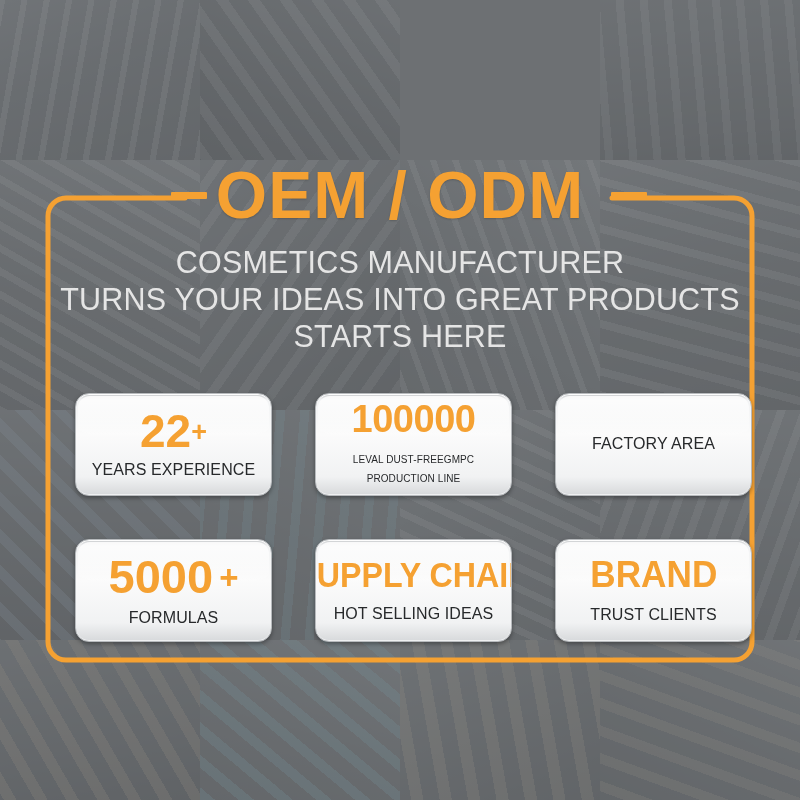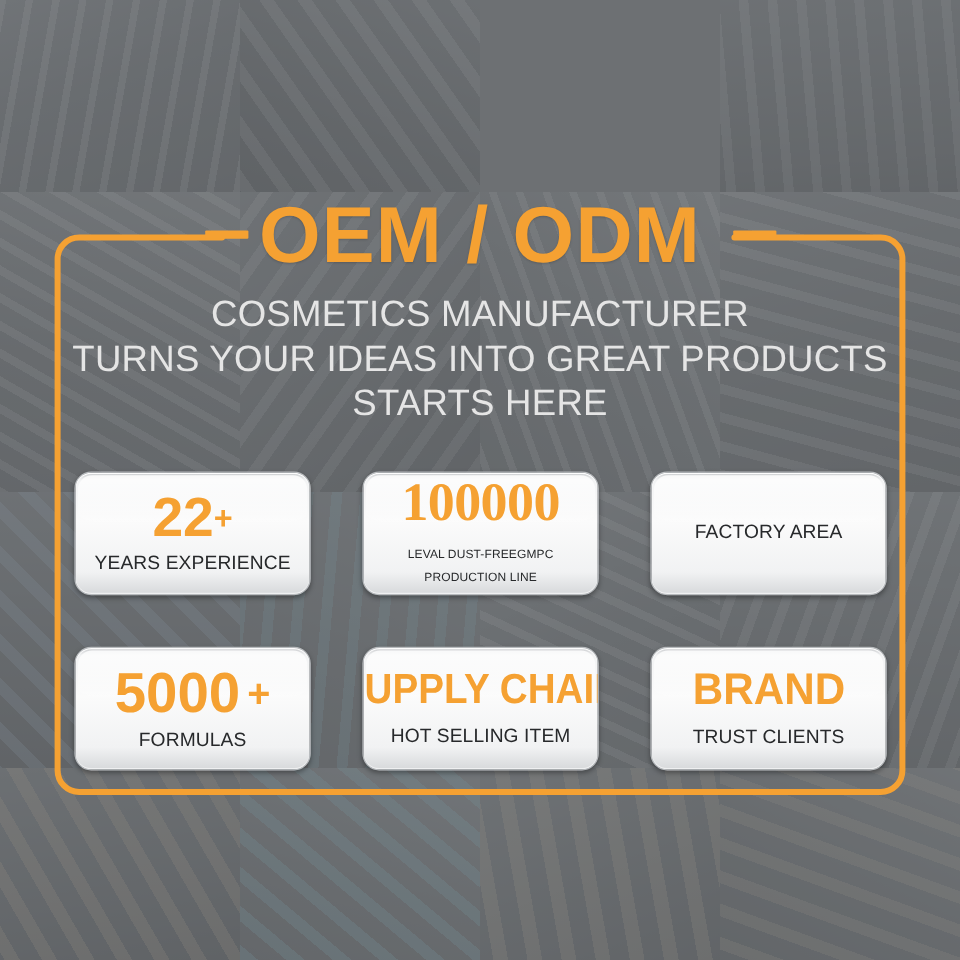--- a/index.html
+++ b/index.html
@@ -129,21 +129,21 @@
     font-size: 30.5px;
     line-height: 37px;
     letter-spacing: .2px;
     font-weight: 400;
   }
   .subtitle span { display: block; }
 
   
   .cards {
     position: absolute;
-    left: 62px;
+    left: 75px;
     top: 393px;
     width: 648px;
     display: grid;
     grid-template-columns: repeat(3, 197px);
     grid-template-rows: 103px 103px;
     column-gap: 28px;
     row-gap: 30px;
     gap: 43px;
   }
   .card {
@@ -187,21 +187,21 @@
     text-align: center;
     white-space: pre-line;
     position: relative;
     z-index: 1;
     letter-spacing: .1px;
   }
 
   
   .v-22       { font-size: 46px; margin-bottom: 6px; }
   .v-22 .plus { font-size: 27px; vertical-align: 6px; }
-  .v-100000   { font-size: 45px; margin-bottom: 12px; letter-spacing: -.5px; font-family: Liberation Serif, serif; }
+  .v-100000   { font-size: 38px; margin-bottom: 12px; letter-spacing: -.5px; }
   .v-2000     { font-size: 45px; margin-bottom: 6px; }
   .v-2000 .plus { font-size: 32px; vertical-align: 3px; }
   .v-5000     { font-size: 47px; margin-bottom: 8px; }
   .v-5000 .plus { font-size: 33px; vertical-align: 4px; margin-left: 6px; }
   .v-supply   { font-size: 35px; margin-bottom: 12px; transform: scaleX(.92); }
   .v-brand    { font-size: 37px; margin-bottom: 12px; transform: scaleX(.95); }
 
   .lbl-small  { font-size: 10px; }
 </style>
 </head>
@@ -265,21 +265,21 @@
       <div class="card-label">FACTORY AREA</div>
     </div>
 
     <div class="card">
       <div class="card-value v-5000"><span>5000</span><span class="plus">+</span></div>
       <div class="card-label">FORMULAS</div>
     </div>
 
     <div class="card">
       <div class="card-value v-supply"><span>SUPPLY CHAIN</span><span class="plus"></span></div>
-      <div class="card-label">HOT SELLING ITEM</div>
+      <div class="card-label">HOT SELLING IDEAS</div>
     </div>
 
     <div class="card">
       <div class="card-value v-brand"><span>BRAND</span><span class="plus"></span></div>
       <div class="card-label">TRUST CLIENTS</div>
     </div>
 
   </div>
 </div>
 

